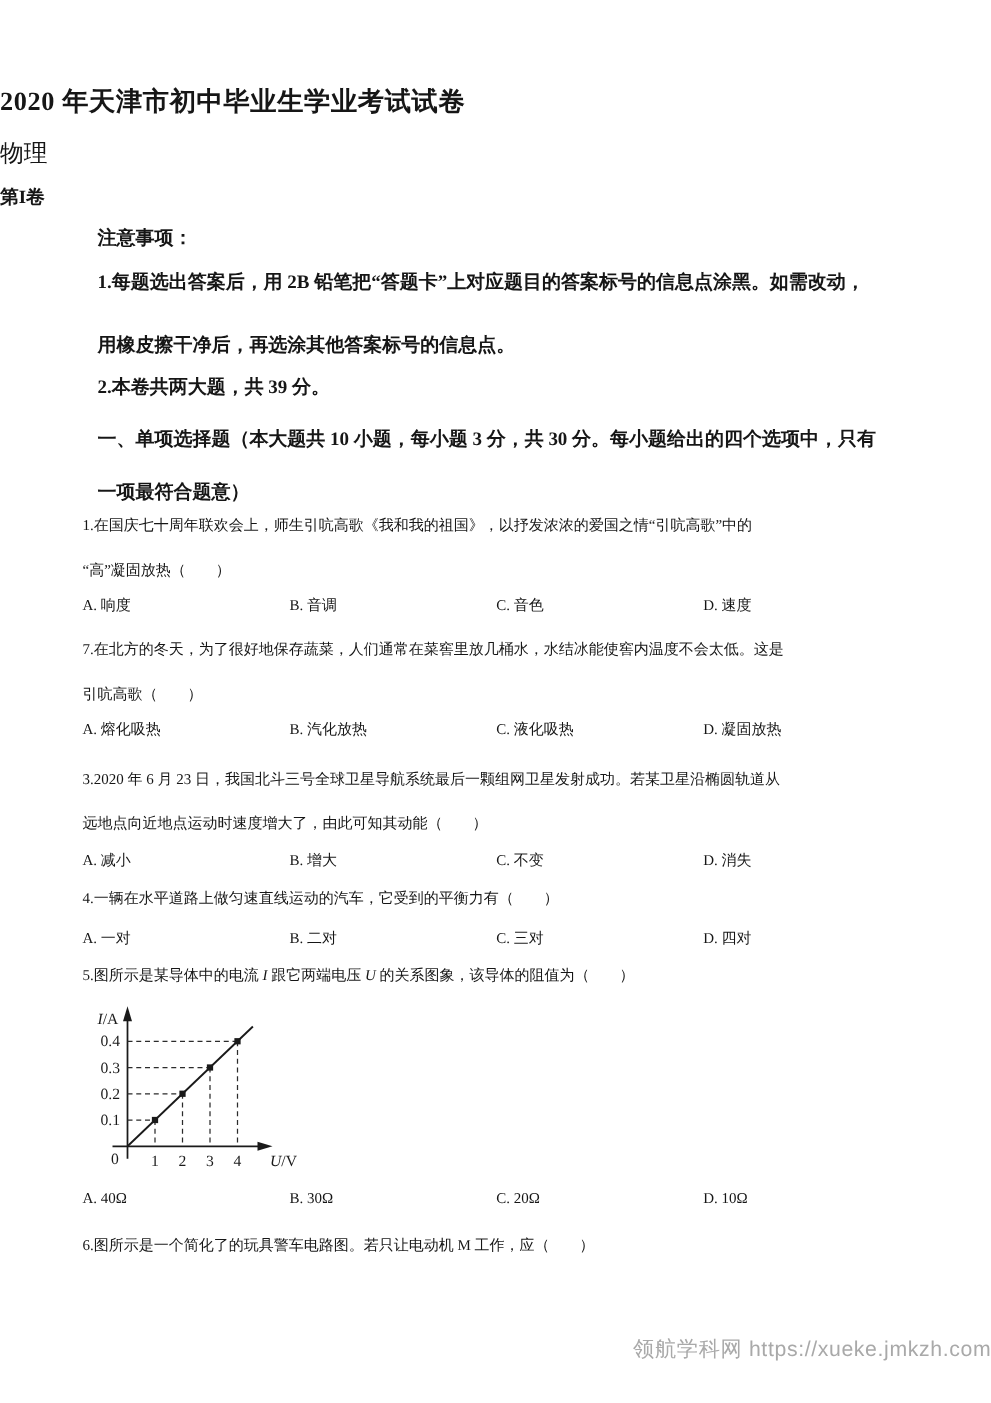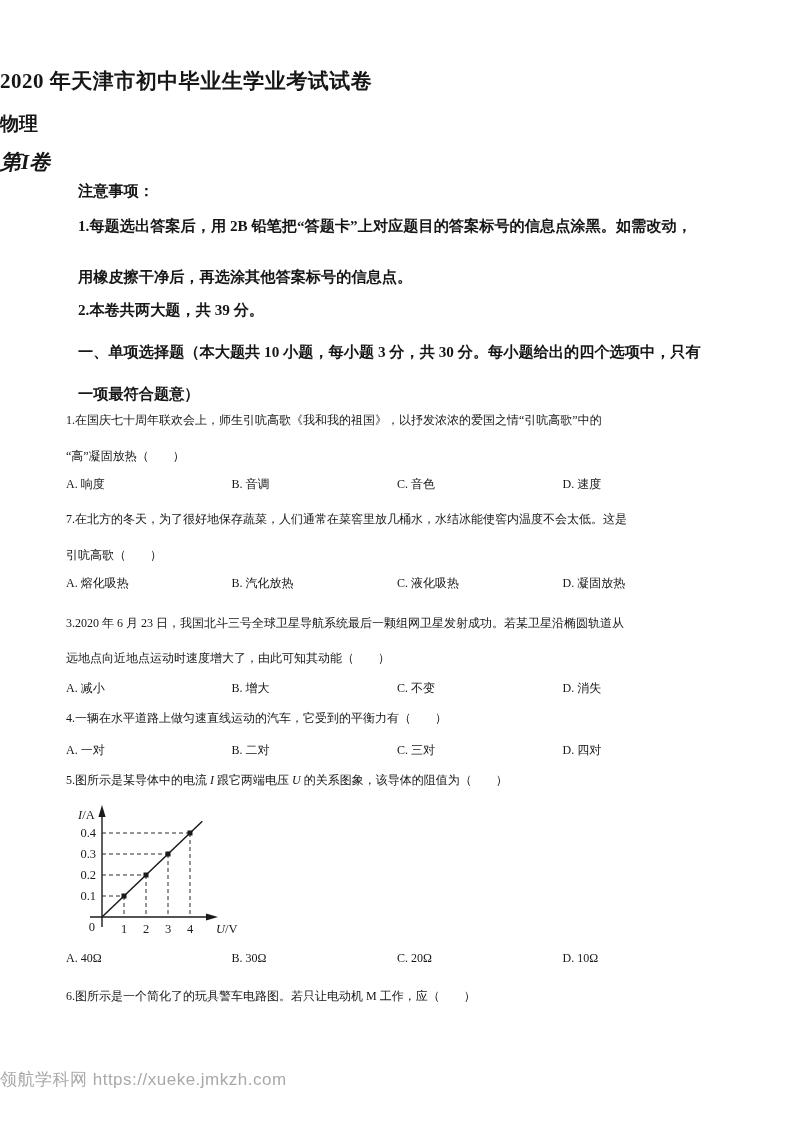--- a/index.html
+++ b/index.html
@@ -4,32 +4,32 @@
 <style>
   html,body{margin:0;padding:0;}
   body{
     width:793px;height:1122px;background:#ffffff;position:relative;overflow:hidden;
     font-family:"Liberation Serif","DejaVu Serif",serif;color:#161616;
   }
   .abs{position:absolute;left:66px;width:662px;white-space:pre;font-size:12px;line-height:1.25;}
   .center{left:0;width:786px;text-align:left;}
   .bold{font-weight:700;font-size:15.2px;margin-left:12px;}
   .title{font-size:21px;font-weight:700;letter-spacing:.5px;}
-  .subject{font-size:19px;font-weight:700;}
-  .volume{font-size:21px;font-weight:700;font-style:italic;}
+  .subject{font-size:19px;font-weight:400;}
+  .volume{font-size:15px;font-weight:700;}
   .options{display:flex;}
   .opt{flex:0 0 25%;white-space:pre;}
   .qtext i{font-style:italic;font-family:"Liberation Serif",serif;}
   .chart-wrap{position:absolute;left:70px;top:799px;width:230px;height:152px;}
   .ax{stroke:#1a1a1a;stroke-width:1.4;}
   .main{stroke:#1a1a1a;stroke-width:1.5;}
   .dash{stroke:#2b2b2b;stroke-width:1;stroke-dasharray:4 3;}
   svg rect,svg polygon{fill:#1a1a1a;}
   .tick{font-size:12.5px;font-family:"Liberation Serif","DejaVu Serif",serif;fill:#1a1a1a;}
-  .footer{position:absolute;left:0;top:1068px;width:793px;text-align:left;
+  .footer{position:absolute;left:0;top:1068px;width:793px;text-align:right;
     font-family:"Liberation Sans","DejaVu Sans",sans-serif;font-size:17px;color:#a9a9a9;letter-spacing:.5px;}
 </style>
 </head>
 <body>
 
 <div>
 
   <div class="abs center title" style="top:68px">2020 年天津市初中毕业生学业考试试卷</div>
   <div class="abs center subject" style="top:112px">物理</div>
   <div class="abs center volume" style="top:149px">第I卷</div>

